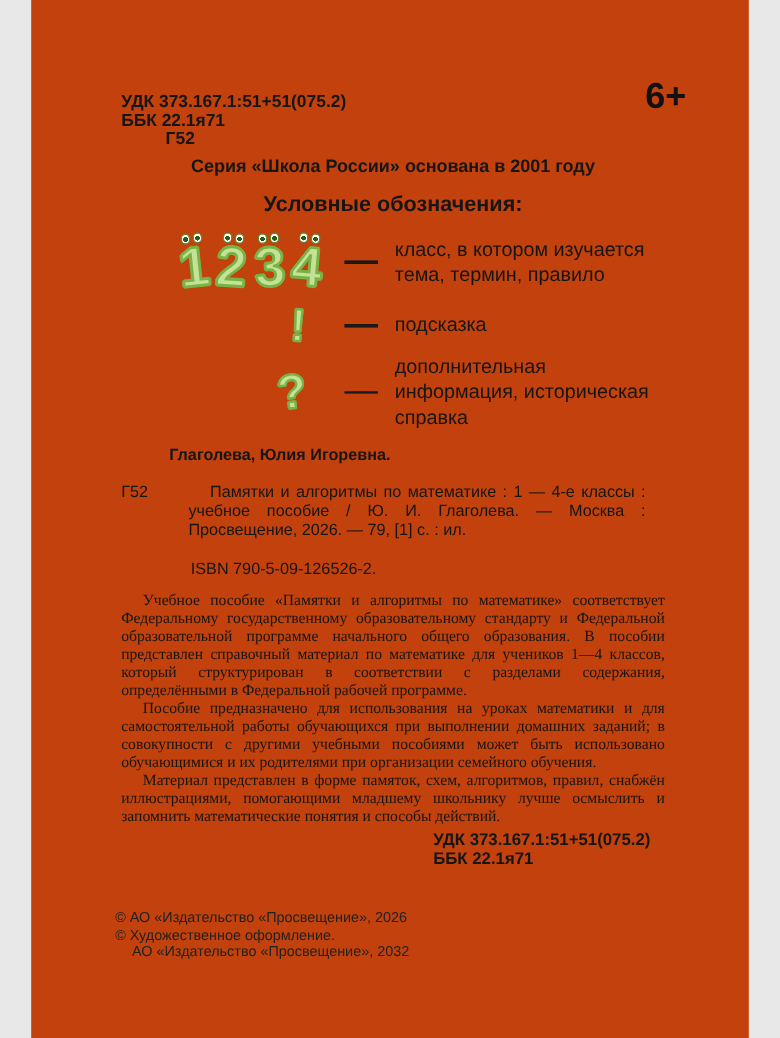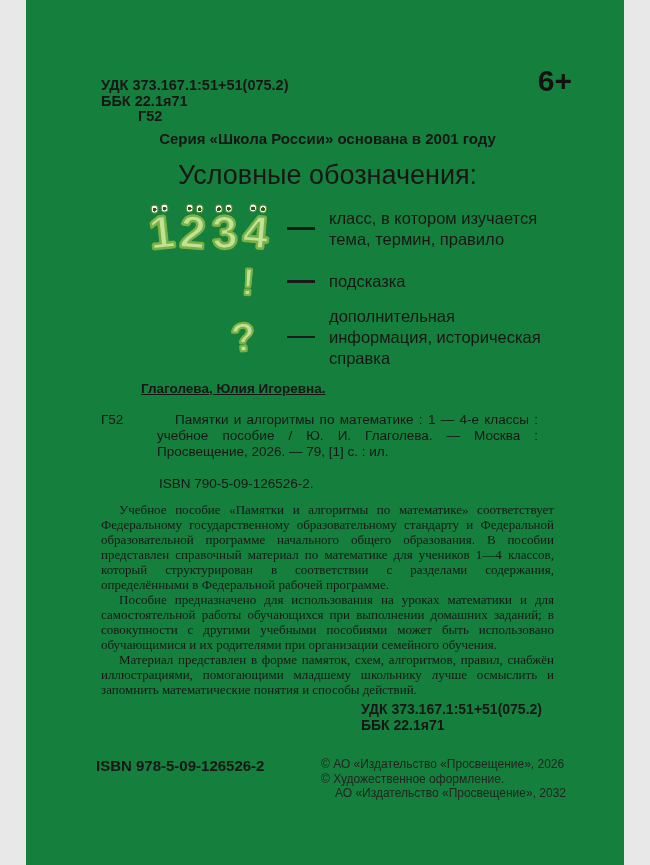--- a/index.html
+++ b/index.html
@@ -1,39 +1,39 @@
 <!DOCTYPE html>
 <html><head>
 <meta charset="utf-8">
 <style>
   html,body{margin:0;padding:0;background:#e8e8e8;}
   .page{
     position:relative;
     width:598px;height:865px;
-    background:#15803d;
+    background:#c2410c;
     font-family:"Liberation Sans","DejaVu Sans",sans-serif;
     color:#161616;
     box-sizing:border-box;
     padding:78px 70px 0 75px;
     overflow:hidden;
     margin:0 auto;
   }
   
   .top{position:relative;}
   .udk-block{font-weight:bold;font-size:14.5px;line-height:15.5px;}
   .udk-block .code-line{margin-left:37px;}
   .age-badge{
     position:absolute;top:-12px;right:-18px;
     font-weight:bold;font-size:30px;line-height:30px;color:#111;
   }
   .series{
     text-align:center;font-weight:bold;font-size:15px;margin-top:5px;
   }
   .legend-title{
-    text-align:center;font-weight:normal;font-size:27px;margin:13px 0 9px 0;
+    text-align:center;font-weight:bold;font-size:18px;margin:13px 0 9px 0;
   }
   
   .legend-row{display:flex;align-items:center;margin-top:4px;}
   .sym-col{width:172px;display:flex;justify-content:flex-end;align-items:center;}
   .dash-col{width:56px;display:flex;justify-content:center;align-items:center;}
   .dash{width:28px;height:2.5px;background:#1a1a1a;}
   .text-col{flex:1;font-size:16.5px;line-height:21px;}
   .digits{
     font-weight:bold;font-size:46px;line-height:52px;
     color:#c4e198;
@@ -57,21 +57,21 @@
   .mark{
     font-weight:bold;
     color:#c4e198;
     -webkit-text-stroke:1.8px #79b245;
     text-shadow:-1.2px 0 #79b245,1.2px 0 #79b245,0 -1.2px #79b245,0 1.2px #79b245;
     margin-right:18px;
   }
   .mark-excl{font-size:38px;line-height:40px;transform:rotate(4deg);}
   .mark-quest{font-size:40px;line-height:44px;transform:rotate(-6deg);}
   
-  .author{font-weight:bold;font-size:13.5px;margin:12px 0 3px 40px;text-decoration:underline;}
+  .author{font-weight:bold;font-size:13.5px;margin:12px 0 3px 40px;}
   .entry{position:relative;font-size:13.5px;line-height:16px;}
   .entry-code{position:absolute;left:0;top:0;}
   .entry-text{margin:16px;padding-left:40px;text-indent:18px;text-align:justify;}
   .entry-isbn{margin:2px 0 0 58px;}
   
   .annotation{margin-top:10px;font-size:13px;line-height:15px;}
   .annotation p{margin:0;text-indent:18px;text-align:justify;font-family:Liberation Serif, serif;}
   .udk-footer{
     font-weight:bold;font-size:14px;line-height:16.5px;
     width:fit-content;margin:4px 12px 0 auto;
@@ -146,21 +146,20 @@
     <p>Пособие предназначено для использования на уроках математики и для самостоятельной работы обучающихся при выполнении домашних заданий; в совокупности с другими учебными пособиями может быть использовано обучающимися и их родителями при организации семейного обучения.</p>
     <p>Материал представлен в форме памяток, схем, алгоритмов, правил, снабжён иллюстрациями, помогающими младшему школьнику лучше осмыслить и запомнить математические понятия и способы действий.</p>
   </div>
 
   <div class="udk-footer">
     <div>УДК 373.167.1:51+51(075.2)</div>
     <div>ББК 22.1я71</div>
   </div>
 
   <div class="bottom">
-    <div class="isbn-bottom">ISBN 978-5-09-126526-2</div>
     <div class="copyright">
       <div>© АО «Издательство «Просвещение», 2026</div>
       <div>© Художественное оформление.</div>
       <div class="indent">АО «Издательство «Просвещение», 2032</div>
     </div>
   </div>
 
 </div>
 
 </body></html>

